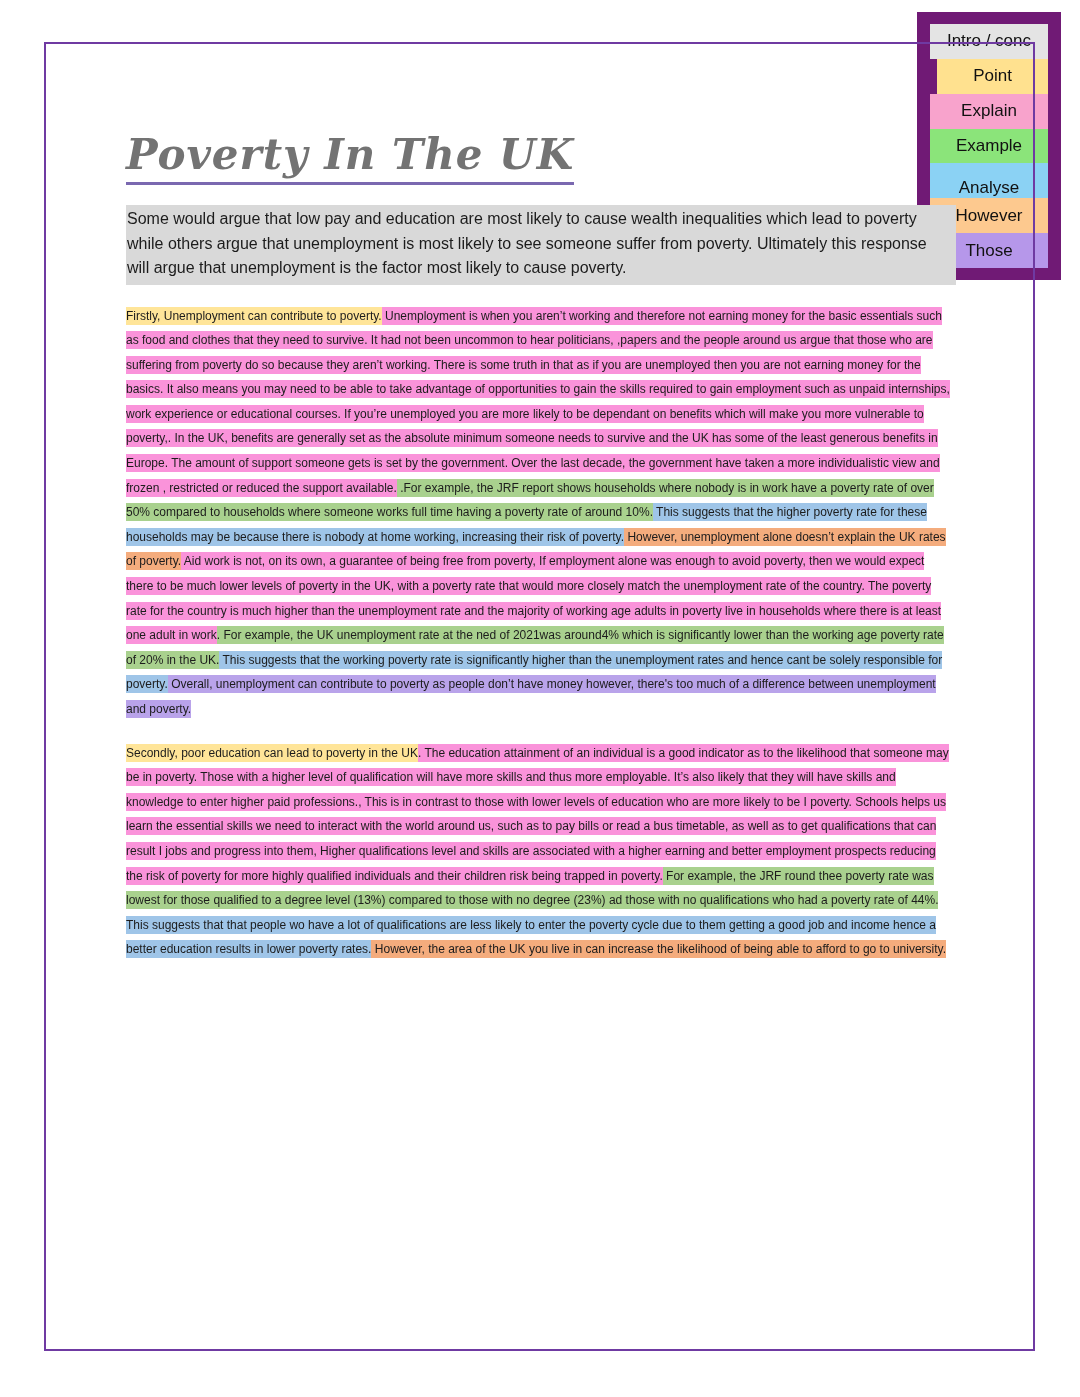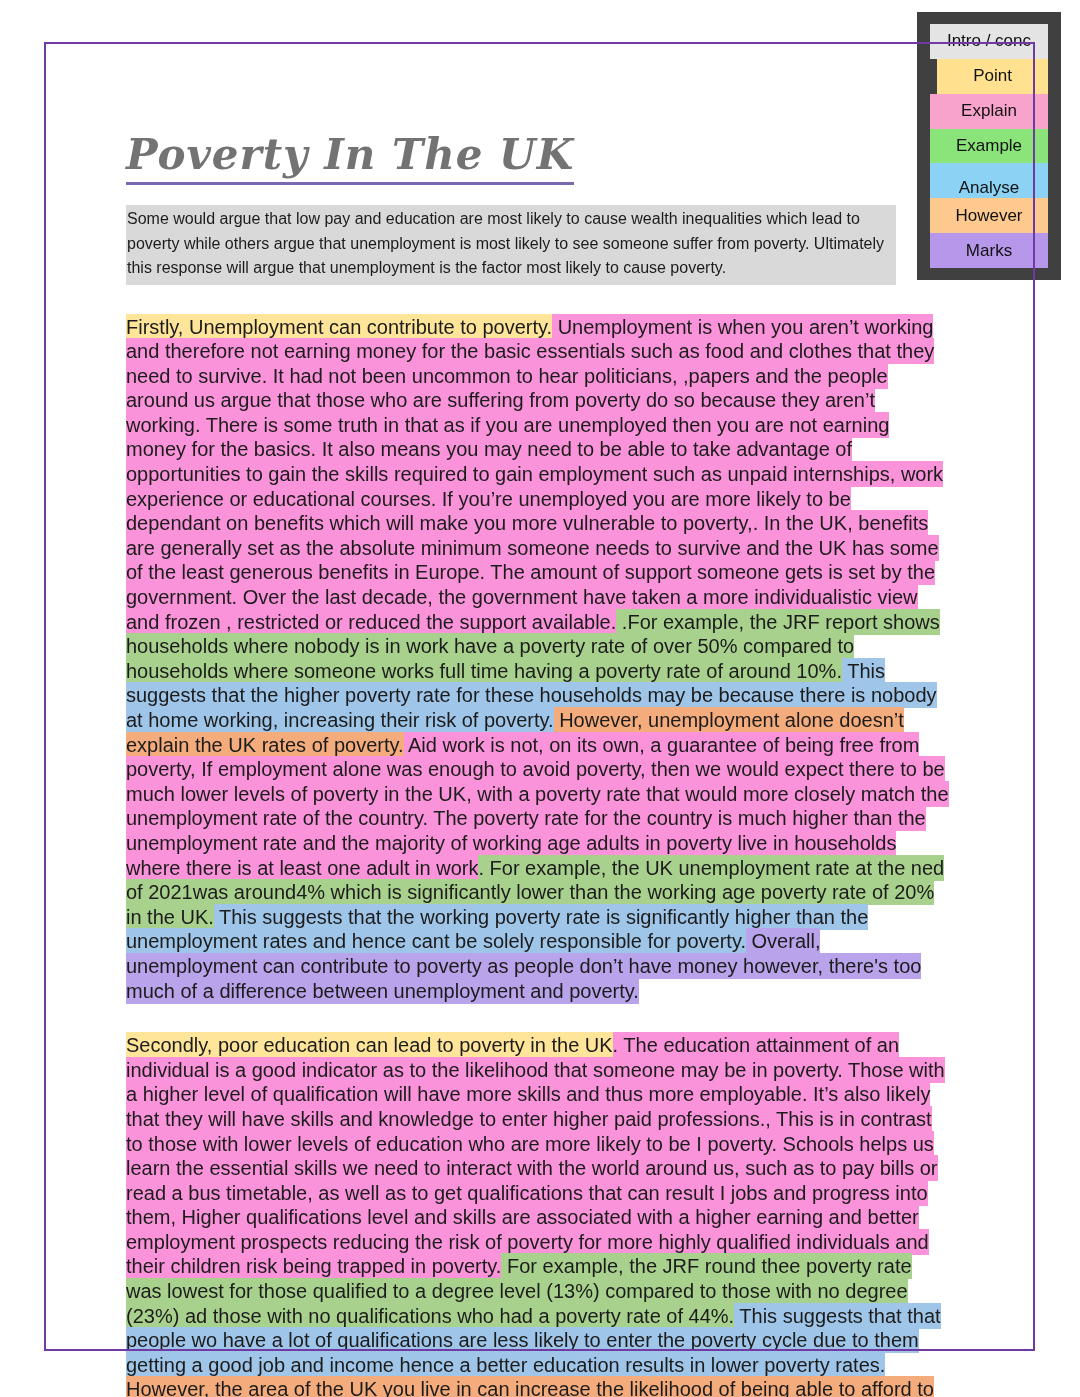--- a/index.html
+++ b/index.html
@@ -73,59 +73,59 @@
     margin: 36px 0 0 0;
     font-family: "DejaVu Serif", cursive;
     font-style: italic;
     font-weight: bold;
     font-size: 25px;
     letter-spacing: 0.5px;
     color: #7464ae;
   }
   .intro-block {
     margin-top: 26px;
-    width: 770px;
+    width: 830px;
     box-sizing: border-box;
     padding: 2px 4px 4px 1px;
     font-size: 16px;
     line-height: 24.5px;
   }
   .essay-paragraph {
-    margin: 30px 0 0 0;
-    font-size: 20px;
+    margin: 19px 0 0 0;
+    font-size: 12px;
     line-height: 24.6px;
   }
   .seg {
     padding: 2px 0;
   }
 </style>
 </head>
 <body>
 
-<div class="legend" style="background: #404040;">
+<div class="legend" style="background: #701a75;">
     <div class="legend-row" style="background: rgb(228, 228, 228);">
       <span>Intro / conc</span>
     </div>
     <div class="legend-row" style="background: rgb(255, 225, 143); margin-left: 7px;">
       <span>Point</span>
     </div>
     <div class="legend-row" style="background: rgb(248, 163, 204);">
       <span>Explain</span>
     </div>
     <div class="legend-row" style="background: rgb(139, 228, 122); text-align: center;">
       <span>Example</span>
     </div>
     <div class="legend-row" style="background: rgb(139, 210, 244); align-items: flex-end;">
       <span>Analyse</span>
     </div>
     <div class="legend-row" style="background: rgb(253, 201, 143);">
       <span>However</span>
     </div>
     <div class="legend-row" style="background: rgb(182, 151, 234);">
-      <span>Marks</span>
+      <span>Those</span>
     </div>
   </div>
 
 <div class="page-border"></div>
 
 <div class="content">
   <h1 class="doc-title"><span class="title-underline">Poverty In The UK</span></h1>
   <div class="intro-block" style="background: rgb(217, 217, 217);">Some would argue that low pay and education are most likely to cause wealth inequalities which lead to poverty while others argue that unemployment is most likely to see someone suffer from poverty. Ultimately this response will argue that unemployment is the factor most likely to cause poverty.</div>
   <div>
       <p class="essay-paragraph"><span class="seg" style="background: rgb(255, 229, 153);">Firstly, Unemployment can contribute to poverty.</span><span class="seg" style="background: rgb(250, 147, 218);"> Unemployment is when you aren’t working and therefore not earning money for the basic essentials such as food and clothes that they need to survive. It had not been uncommon to hear politicians, ,papers and the people around us argue that those who are suffering from poverty do so because they aren’t working. There is some truth in that as if you are unemployed then you are not earning money for the basics. It also means you may need to be able to take advantage of opportunities to gain the skills required to gain employment such as unpaid internships, work experience or educational courses. If you’re unemployed you are more likely to be dependant on benefits which will make you more vulnerable to poverty,. In the UK, benefits are generally set as the absolute minimum someone needs to survive and the UK has some of the least generous benefits in Europe. The amount of support someone gets is set by the government. Over the last decade, the government have taken a more individualistic view and frozen , restricted or reduced the support available.</span><span class="seg" style="background: rgb(169, 209, 142);"> .For example, the JRF report shows households where nobody is in work have a poverty rate of over 50% compared to households where someone works full time having a poverty rate of around 10%.</span><span class="seg" style="background: rgb(159, 197, 232);"> This suggests that the higher poverty rate for these households may be because there is nobody at home working, increasing their risk of poverty.</span><span class="seg" style="background: rgb(244, 172, 125);"> However, unemployment alone doesn’t explain the UK rates of poverty.</span><span class="seg" style="background: rgb(250, 147, 218);"> Aid work is not, on its own, a guarantee of being free from poverty, If employment alone was enough to avoid poverty, then we would expect there to be much lower levels of poverty in the UK, with a poverty rate that would more closely match the unemployment rate of the country. The poverty rate for the country is much higher than the unemployment rate and the majority of working age adults in poverty live in households where there is at least one adult in work</span><span class="seg" style="background: rgb(169, 209, 142);">. For example, the UK unemployment rate at the ned of 2021was around4% which is significantly lower than the working age poverty rate of 20% in the UK.</span><span class="seg" style="background: rgb(159, 197, 232);"> This suggests that the working poverty rate is significantly higher than the unemployment rates and hence cant be solely responsible for poverty.</span><span class="seg" style="background: rgb(185, 163, 234);"> Overall, unemployment can contribute to poverty as people don’t have money however, there's too much of a difference between unemployment and poverty.</span></p>

